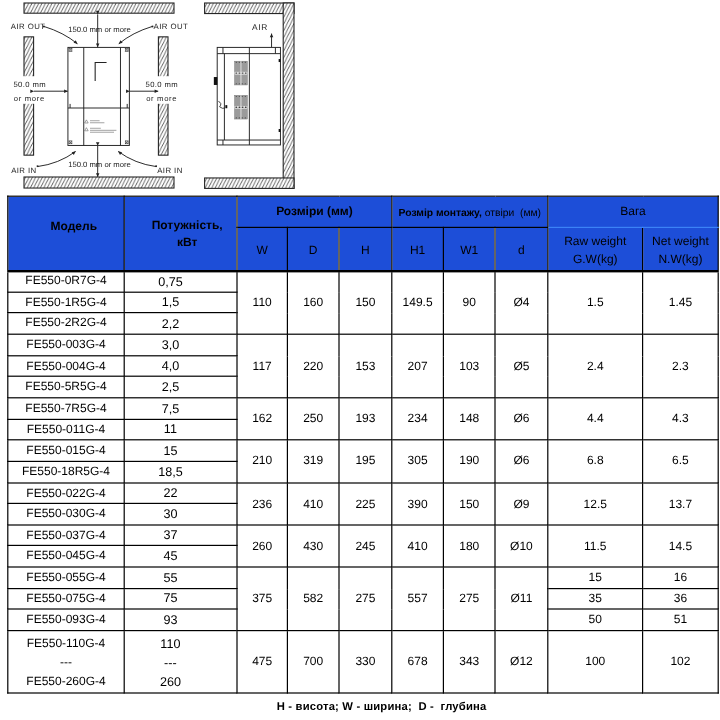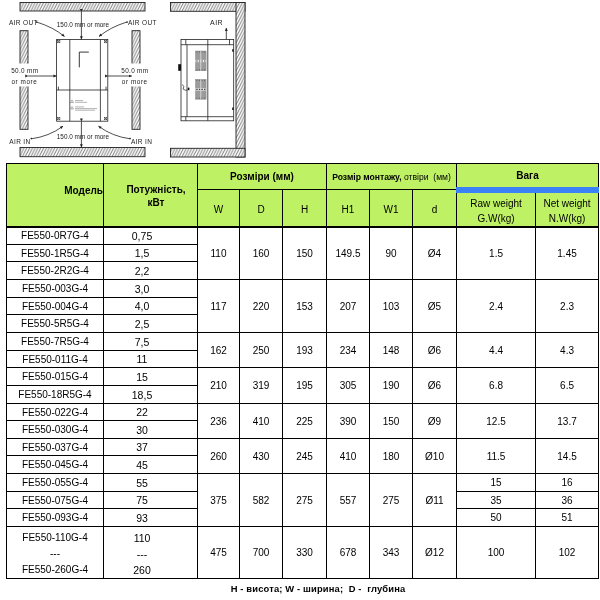--- a/index.html
+++ b/index.html
@@ -1,20 +1,20 @@
 <!DOCTYPE html>
 <html><head>
 <meta charset="utf-8">
 <style>
   html,body{margin:0;padding:0;background:#fff;width:600px;height:600px;overflow:hidden;}
   body{font-family:"Liberation Sans", sans-serif;color:#000;position:relative;}
   #diag{position:absolute;left:0;top:0;}
   #tbl{position:absolute;left:6px;top:163px;border-collapse:collapse;table-layout:fixed;width:592px;}
   #tbl td,#tbl th{border:1px solid #000;padding:0;margin:0;overflow:hidden;font-weight:normal;}
-  #tbl .hd{background:#bef264;}
+  #tbl .hd{background:#1d4ed8;}
   #tbl td{font-size:10px;text-align:center;vertical-align:middle;}
   .pw{padding-right:17px !important;font-size:10.5px !important;}
   #note{position:absolute;left:0;top:583px;width:636px;text-align:center;font-size:9.4px;font-weight:bold;letter-spacing:0.15px;}
 </style>
 </head>
 <body>
 
 <svg id="diag" width="600" height="162" viewBox="0 0 600 162">
   <defs>
     <pattern id="hatch" patternUnits="userSpaceOnUse" width="2.8" height="5.6">
@@ -161,25 +161,25 @@
       <col style="width:44px">
       <col style="width:43px">
       <col style="width:43px">
       <col style="width:44px">
       <col style="width:79px">
       <col style="width:63px">
   </colgroup>
 
   <tbody>
       <tr style="height:26px">
-    <td class="hd" rowspan="2" style="text-align:right;padding-left:13px;padding-bottom:9px;font-weight:bold;font-size:10px;">Модель</td>
+    <td class="hd" rowspan="2" style="text-align:center;padding-left:13px;padding-bottom:9px;font-weight:bold;font-size:10px;">Модель</td>
     <td class="hd" rowspan="2" style="text-align:center;padding-left:11px;padding-top:3px;font-weight:bold;font-size:10px;line-height:13.5px;">Потужність,<br>кВт</td>
     <td class="hd" colspan="3" style="font-weight:bold;font-size:10px;">Розміри (мм)</td>
     <td class="hd" colspan="3" style="font-size:8.6px;"><b>Розмір монтажу,</b> отвіри&nbsp; (мм)</td>
-    <td class="hd" colspan="2" style="font-weight:bold;font-size:10px;border-bottom:6px solid #3b82f6;">Вага</td>
+    <td class="hd" colspan="2" style="font-weight:normal;font-size:10px;border-bottom:1px solid #3b82f6;">Вага</td>
   </tr>
 
   <tr style="height:36px;border-bottom:2px solid #000;">
     <td class="hd" style="padding-top:4px;">W</td>
         <td class="hd" style="padding-top:4px;">D</td>
         <td class="hd" style="padding-top:4px;">H</td>
     <td class="hd" style="padding-top:4px;">H1</td>
         <td class="hd" style="padding-top:4px;">W1</td>
         <td class="hd" style="padding-top:4px;">d</td>
     <td class="hd" style="line-height:15px;padding-top:3px;">Raw weight<br>G.W(kg)</td>

